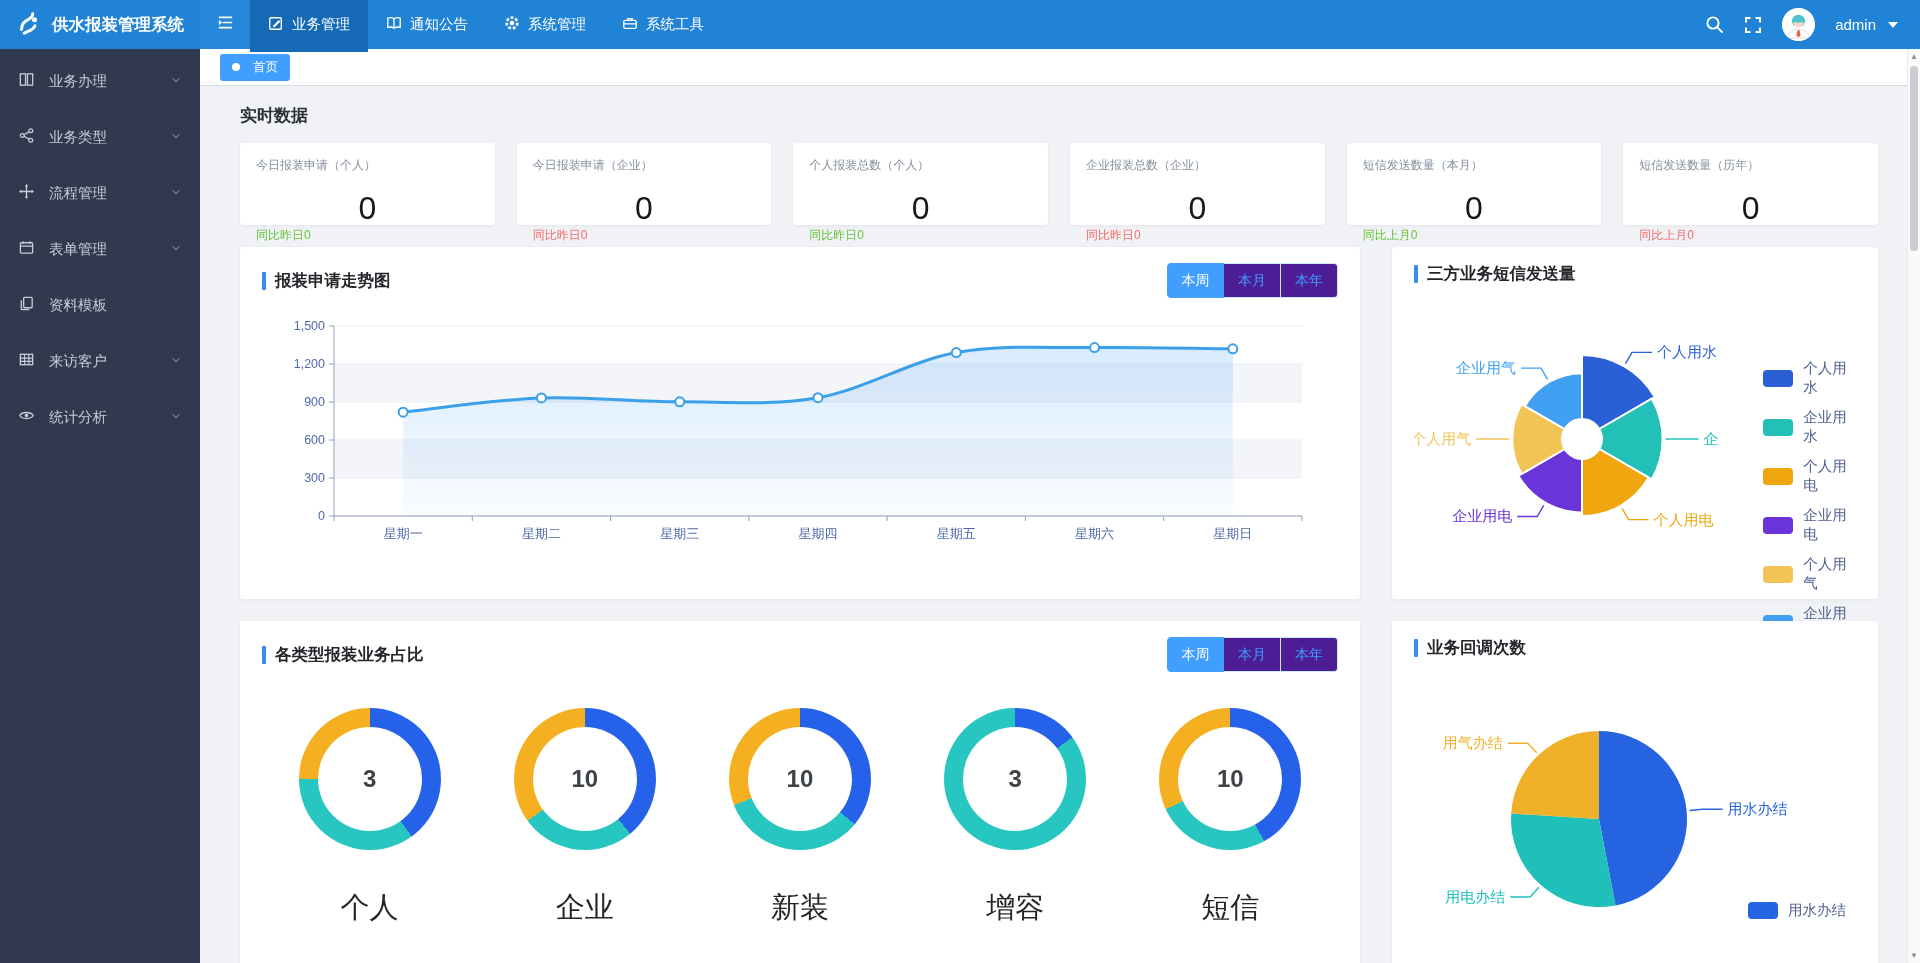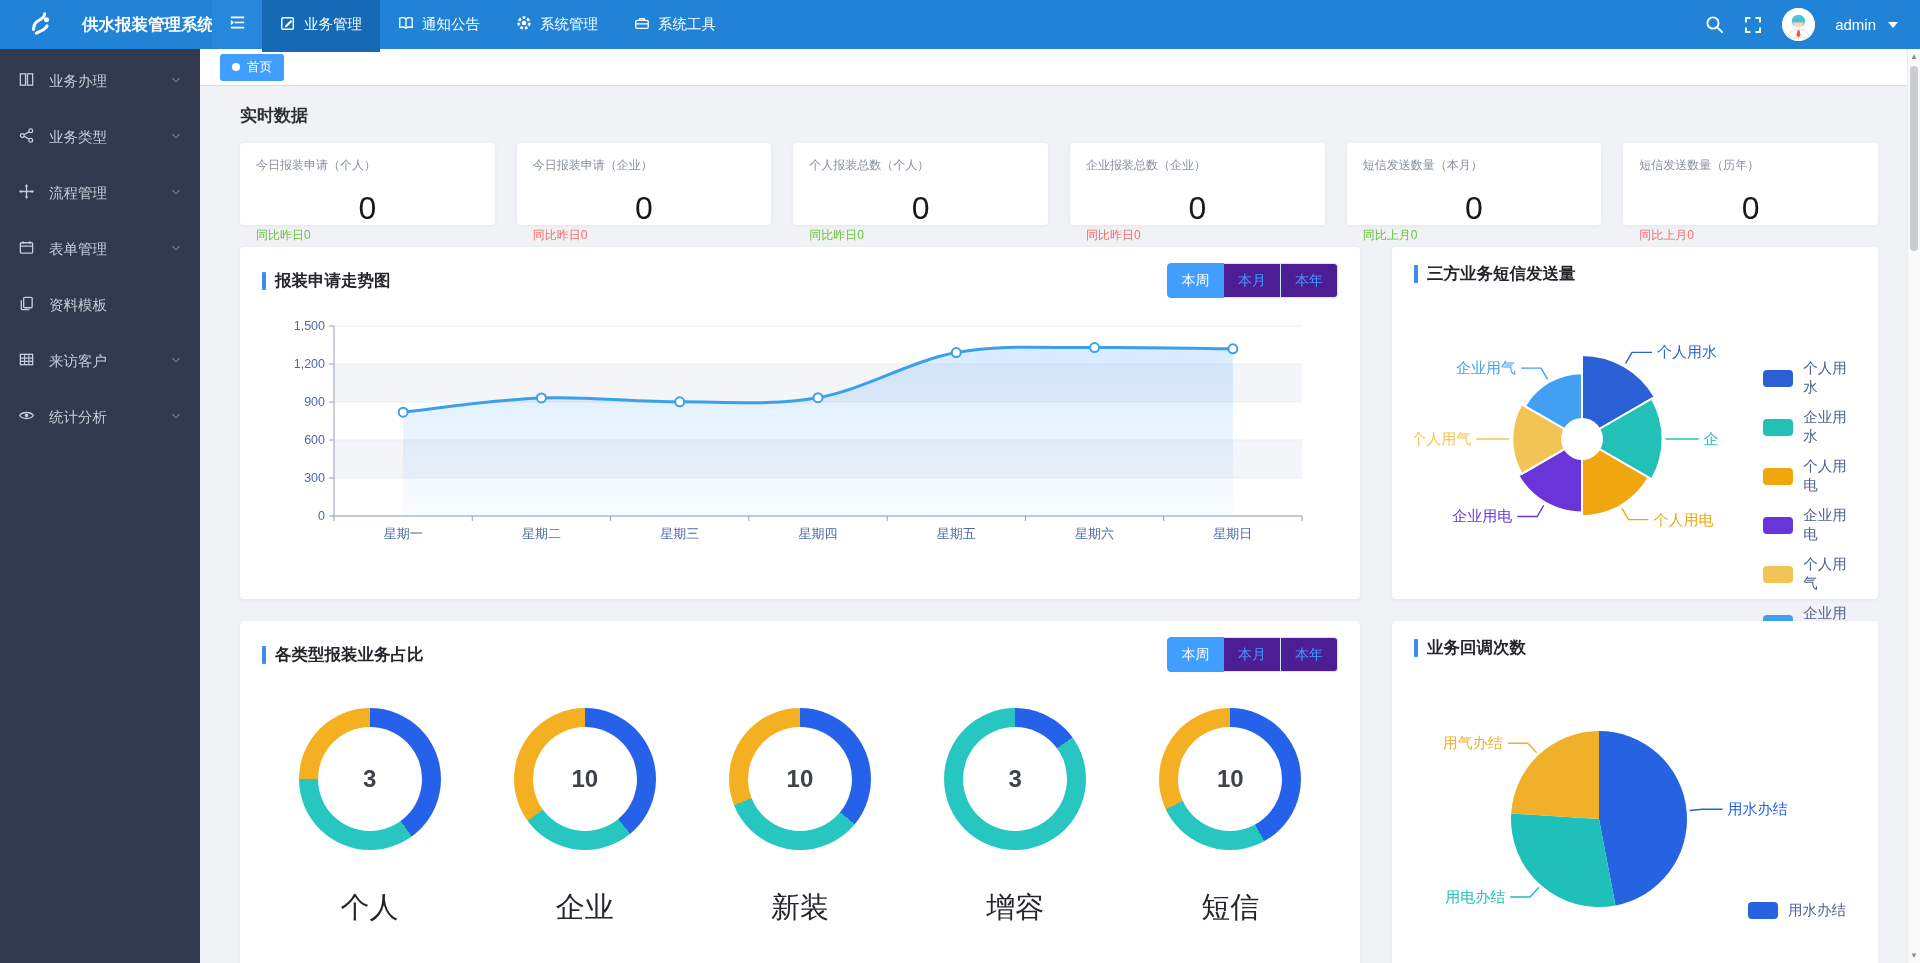--- a/index.html
+++ b/index.html
@@ -3,42 +3,42 @@
 <meta charset="utf-8">
 <style>
   * { margin:0; padding:0; box-sizing:border-box; }
   html,body { width:1920px; height:963px; overflow:hidden; background:#f0f2f5;
     font-family:"Liberation Sans","DejaVu Sans",sans-serif; }
   svg { font-family:inherit; }
 
   
   .header { position:fixed; top:0; left:0; right:0; height:49px; background:#2083d6;
     display:flex; align-items:center; color:#fff; z-index:30; }
-  .logo { display:flex; align-items:center; gap:28px; width:200px; padding:0 14px;margin-left:12px; }
+  .logo { display:flex; align-items:center; gap:10px; width:200px; padding:0 14px; }
   .logo-title { font-size:16.5px; font-weight:bold; white-space:nowrap; }
   .collapse-btn { width:50px; height:49px; display:flex; align-items:center; justify-content:center; cursor:pointer; background:#2688da; }
   .nav { display:flex; height:55px; }
   .nav-item { display:flex; align-items:center; gap:8px; padding:0 18px; font-size:14.5px; cursor:pointer; }
   .nav-item.active { background:#1569b5; }
   .header-right { margin-left:auto; display:flex; align-items:center; gap:20px; padding-right:22px; }
   .hicon { display:flex; align-items:center; cursor:pointer; }
   .avatar { width:33px; height:33px; border-radius:50%; background:#fff; overflow:hidden; flex:none; }
   .username { font-size:15px;text-align:right; }
   .caret { width:0; height:0; border-left:5px solid transparent; border-right:5px solid transparent; border-top:6px solid #fff; margin-left:-8px; }
 
   
   .sidebar { position:fixed; top:49px; left:0; bottom:0; width:200px; background:#30394e; padding-top:4px; z-index:20; }
   .side-item { height:56px; display:flex; align-items:center; gap:14px; padding:0 18px; color:#c6cdd8; font-size:14.5px; cursor:pointer; }
   .side-item .chev { margin-left:auto; opacity:.75; }
 
   
   .tagsbar { position:absolute; top:49px; left:200px; right:0; height:37px; background:#fff;
     border-bottom:1px solid #d8dce5; display:flex; align-items:center; padding-left:20px; z-index:10; }
   .tag { background:#409eff; color:#fff; font-size:12.5px; height:27px; display:inline-flex; align-items:center;
-    gap:7px; padding:0 12px; border-radius:3px; cursor:pointer; }
+    gap:13px; padding:0 12px; border-radius:3px; cursor:pointer; }
   .tag .dot { width:8px; height:8px; border-radius:50%; background:#fff; }
 
   
   .main { position:absolute; top:86px; left:200px; right:0; bottom:0; overflow:hidden; padding:14px 42px 0 40px; }
   .section-title { font-size:17px; color:#2b2f36; font-weight:bold; margin:4px 0 16px; }
 
   .cards { display:grid; grid-template-columns:repeat(6,1fr); gap:22px; }
   .stat-card { background:#fff; border-radius:4px; height:82px; padding:14px 16px 12px;
     box-shadow:0 1px 4px rgba(0,0,0,.05); display:flex; flex-direction:column; }
   .card-title { font-size:12px; color:#86909c; }

